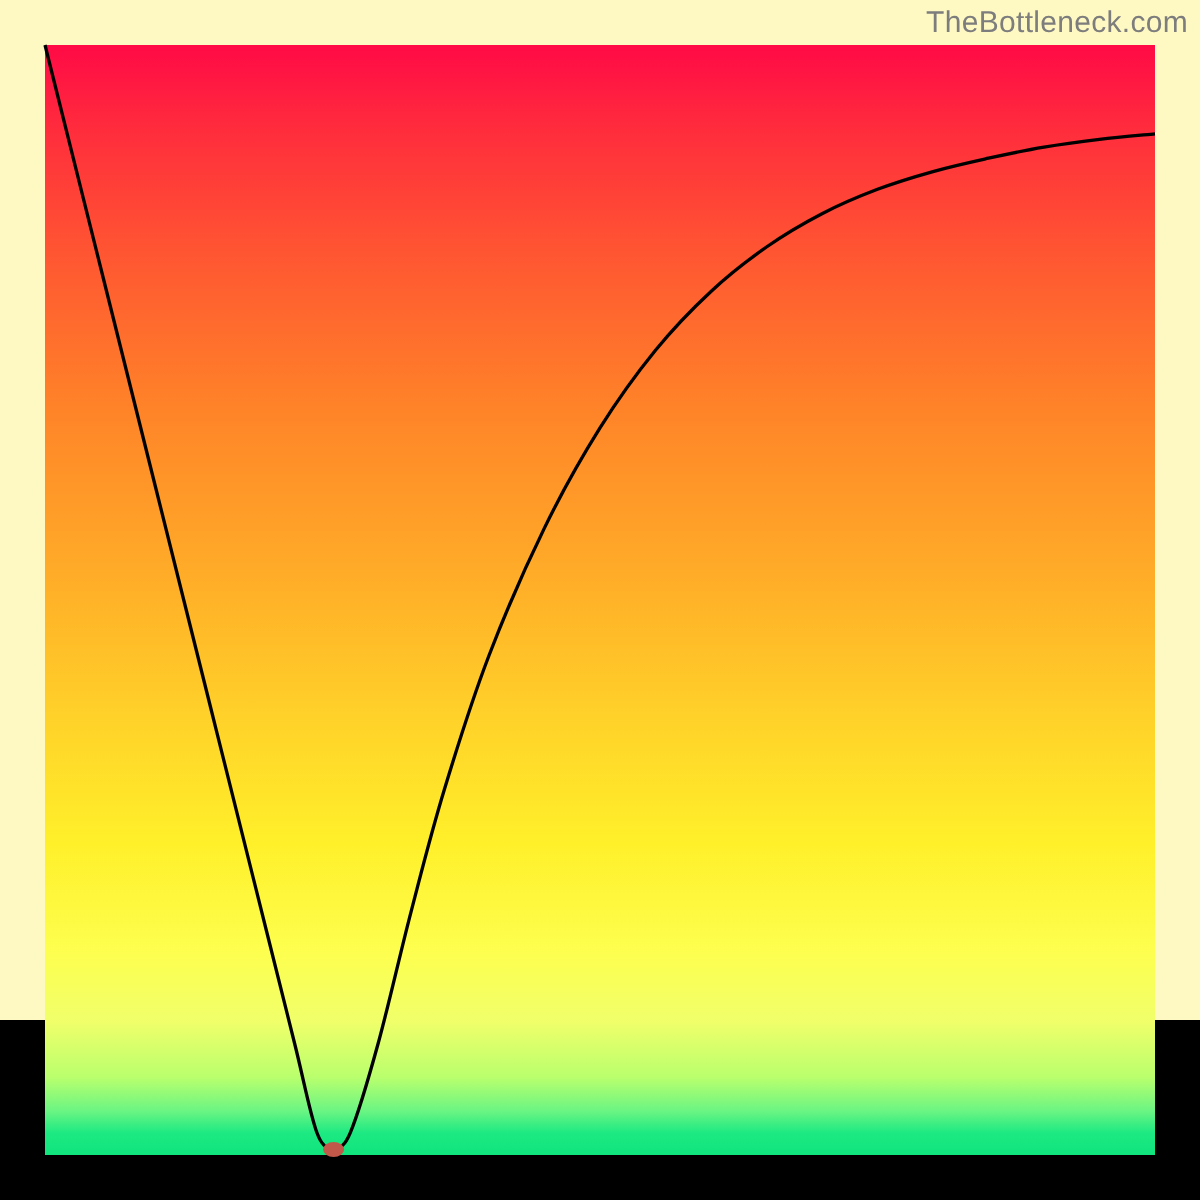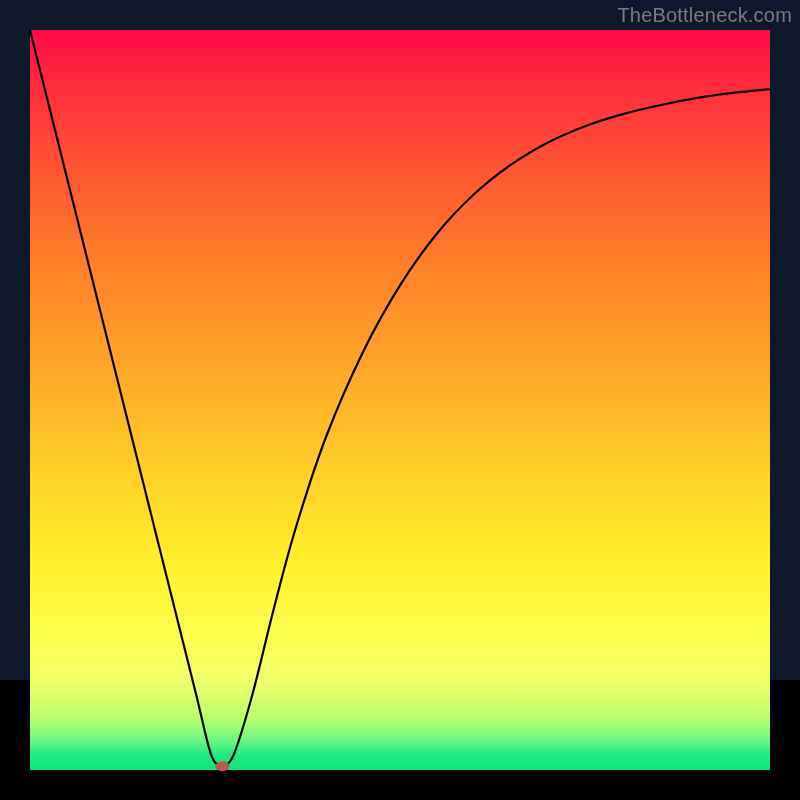--- a/index.html
+++ b/index.html
@@ -8,21 +8,21 @@
     width: 800px;
     height: 800px;
     overflow: hidden;
     background: #000;
     font-family: Arial, Helvetica, sans-serif;
   }
   .frame {
     position: relative;
     width: 800px;
     height: 680px;
-    background: #0f172a;
+    background: #fef9c3;
   }
   .plot {
     position: absolute;
     left: 30px;
     top: 30px;
     width: 740px;
     height: 740px;
     background: linear-gradient(
       to bottom,
       #ff0a46 0%,

